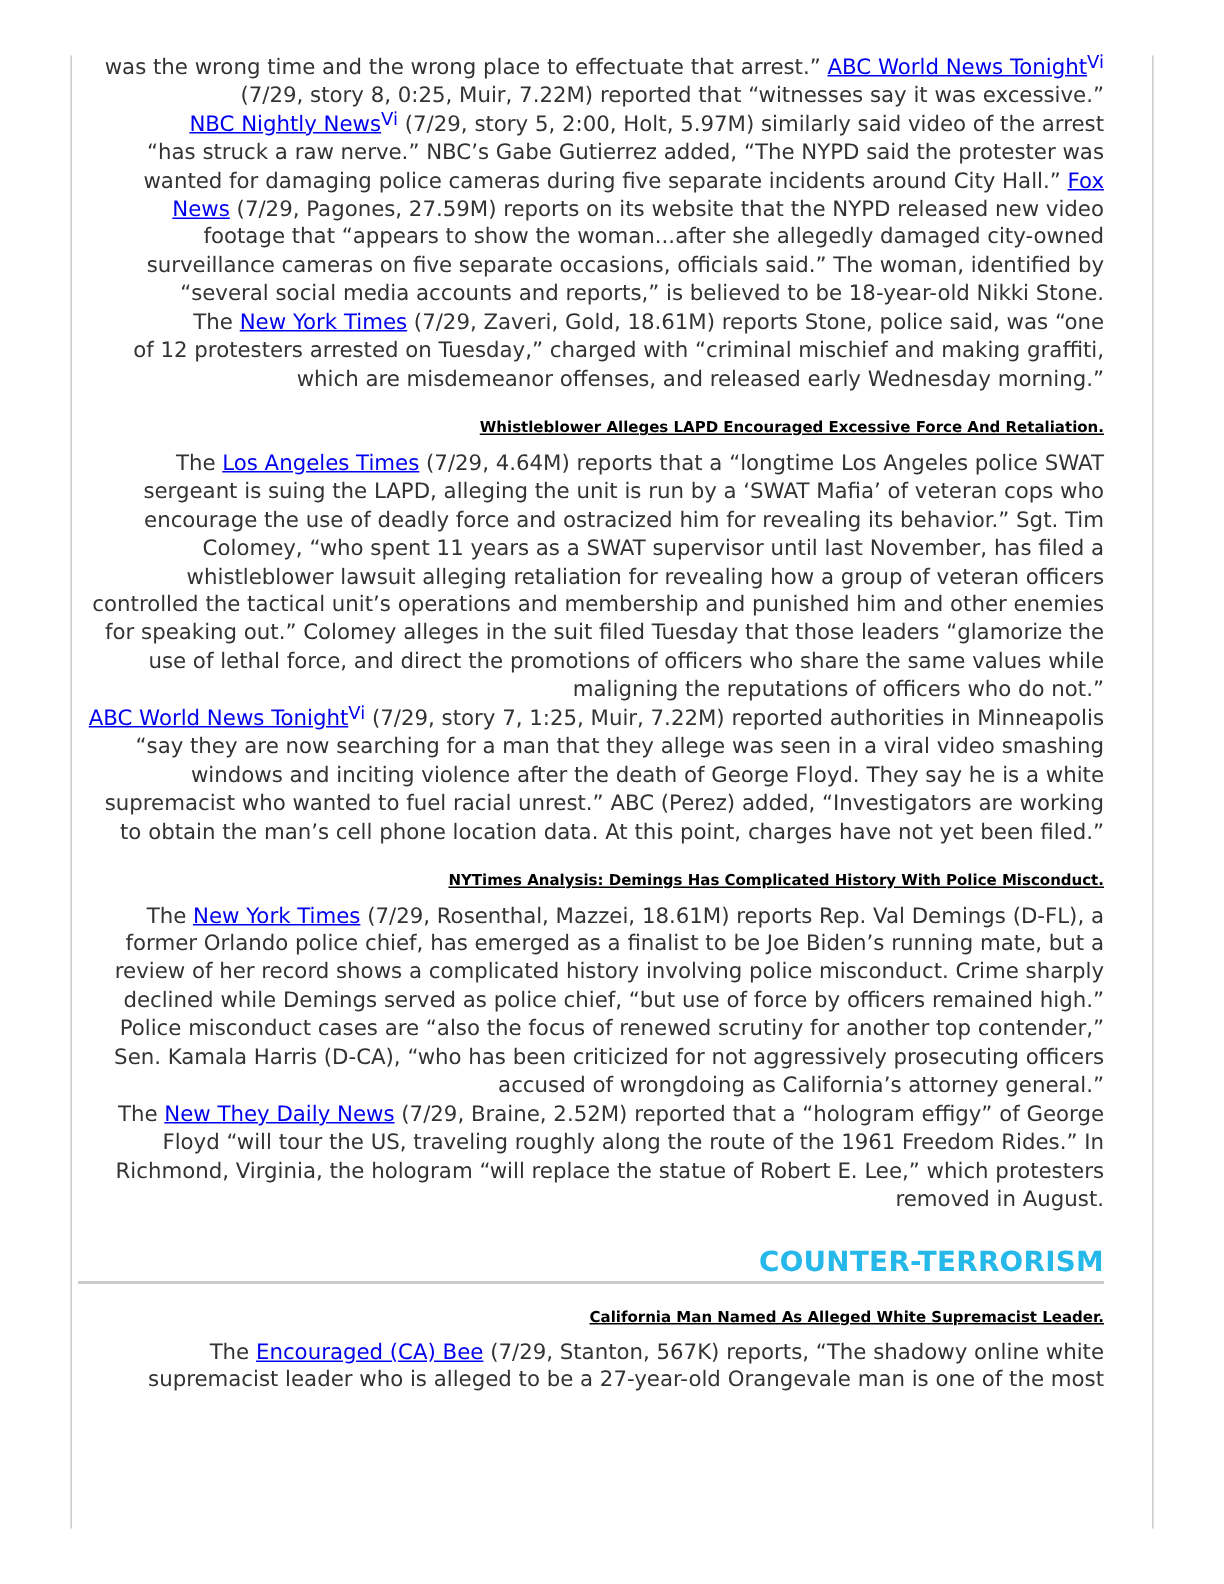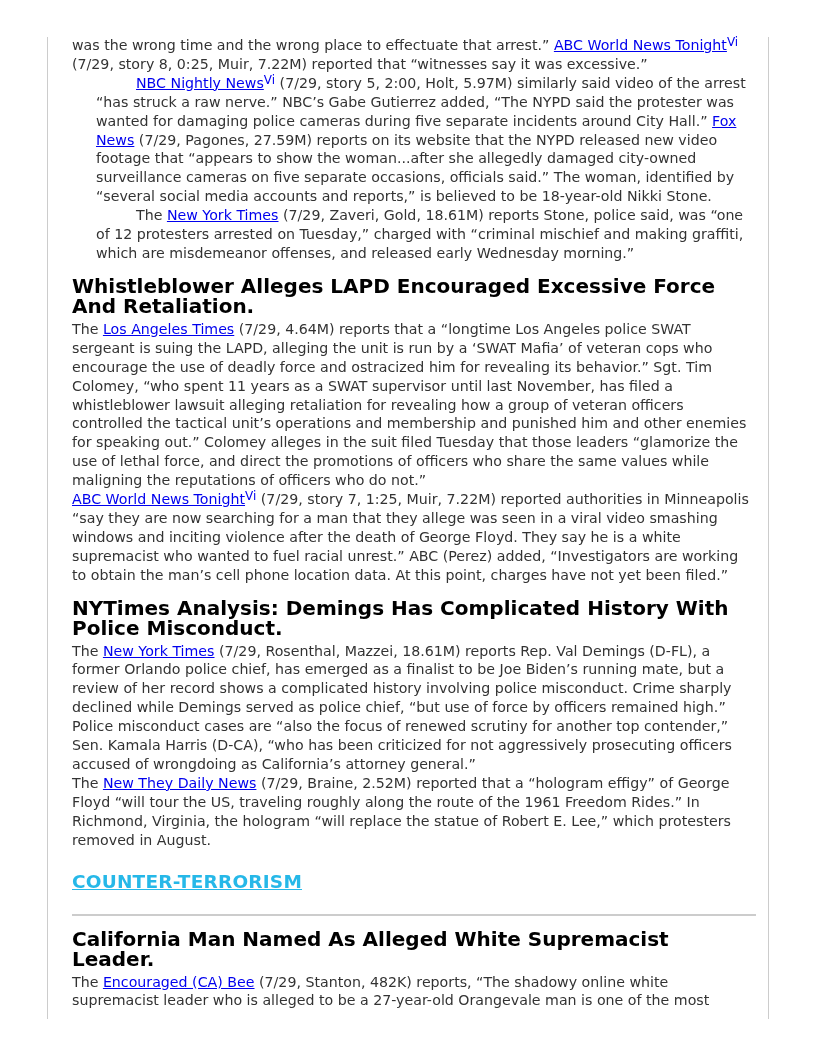--- a/index.html
+++ b/index.html
@@ -1,27 +1,27 @@
 <!DOCTYPE html>
 <html><head>
 <meta charset="utf-8">
 <style>
   html, body { margin: 0; padding: 0; background: #ffffff; }
   body { width: 816px; height: 1056px; position: relative; overflow: hidden;
          font-family: "DejaVu Sans", sans-serif; color: #333333; }
   .border-left { position: absolute; left: 47px; top: 37px; bottom: 37px; border-left: 1px solid #cccccc; }
   .border-right { position: absolute; left: 768px; top: 37px; bottom: 37px; border-left: 1px solid #cccccc; }
-  .content { position: absolute; left: 72px; top: 36px; width: 684px; font-size: 14.2px; line-height: 18.9px; }
+  .content { position: absolute; left: 52px; top: 36px; width: 684px; font-size: 14.2px; line-height: 18.9px; text-align: right; }
   p { margin: 0; }
   .indent { text-indent: 40px; margin-left: 24px; }
   a { color: #0000ee; text-decoration: underline; }
   sup.vi { color: #0000ee; font-size: 12px; vertical-align: 4px; line-height: 0; text-decoration: none; }
-  h3 { font-size: 20px; font-weight: bold; color: #000000; margin: 13px 0 4px 0; line-height: 20px; }
-  h2 { font-size: 18.5px; font-weight: bold; color: #26b8e8; margin: 20px 0 0 0; padding-bottom: 20px;
-       border-bottom: 2px solid #cccccc; line-height: 24px; letter-spacing: 0.2px; text-decoration: underline; }
+  h3 { font-size: 10px; font-weight: bold; color: #000000; margin: 13px 0 4px 0; line-height: 20px; text-decoration: underline; }
+  h2 { font-size: 18.5px; font-weight: bold; color: #26b8e8; margin: 20px 0 0 0; padding-bottom: 0;
+       border-bottom: 2px solid #cccccc; line-height: 24px; letter-spacing: 0.2px; }
 </style>
 </head>
 <body>
 
 <div class="border-left"></div>
 <div class="border-right"></div>
 
 <div class="content">
 
   <p><span>was the wrong time and the wrong place to effectuate that arrest.” </span><a href="#">ABC World News Tonight</a><sup class="vi">Vi</sup><span> (7/29, story 8, 0:25, Muir, 7.22M) reported that “witnesses say it was excessive.”</span></p>
@@ -36,15 +36,15 @@
   <p><a href="#">ABC World News Tonight</a><sup class="vi">Vi</sup><span>  (7/29, story 7, 1:25, Muir, 7.22M) reported authorities in Minneapolis “say they are now searching for a man that they allege was seen in a viral video smashing windows and inciting violence after the death of George Floyd. They say he is a white supremacist who wanted to fuel racial unrest.” ABC (Perez) added, “Investigators are working to obtain the man’s cell phone location data. At this point, charges have not yet been filed.”</span></p>
 
   <h3>NYTimes Analysis: Demings Has Complicated History With Police Misconduct.</h3>
   <p><span>The </span><a href="#">New York Times</a><span> (7/29, Rosenthal, Mazzei, 18.61M) reports Rep. Val Demings (D-FL), a former Orlando police chief, has emerged as a finalist to be Joe Biden’s running mate, but a review of her record shows a complicated history involving police misconduct. Crime sharply declined while Demings served as police chief, “but use of force by officers remained high.” Police misconduct cases are “also the focus of renewed scrutiny for another top contender,” Sen. Kamala Harris (D-CA), “who has been criticized for not aggressively prosecuting officers accused of wrongdoing as California’s attorney general.”</span></p>
 
   <p><span>The </span><a href="#">New They Daily News</a><span> (7/29, Braine, 2.52M) reported that a “hologram effigy” of George Floyd “will tour the US, traveling roughly along the route of the 1961 Freedom Rides.” In Richmond, Virginia, the hologram “will replace the statue of Robert E. Lee,” which protesters removed in August.</span></p>
 
   <h2>COUNTER-TERRORISM</h2>
 
   <h3>California Man Named As Alleged White Supremacist Leader.</h3>
-  <p><span>The </span><a href="#">Encouraged (CA) Bee</a><span> (7/29, Stanton, 482K) reports, “The shadowy online white supremacist leader who is alleged to be a 27-year-old Orangevale man is one of the most</span></p>
+  <p><span>The </span><a href="#">Encouraged (CA) Bee</a><span> (7/29, Stanton, 567K) reports, “The shadowy online white supremacist leader who is alleged to be a 27-year-old Orangevale man is one of the most</span></p>
 
 </div>
 
 </body></html>

